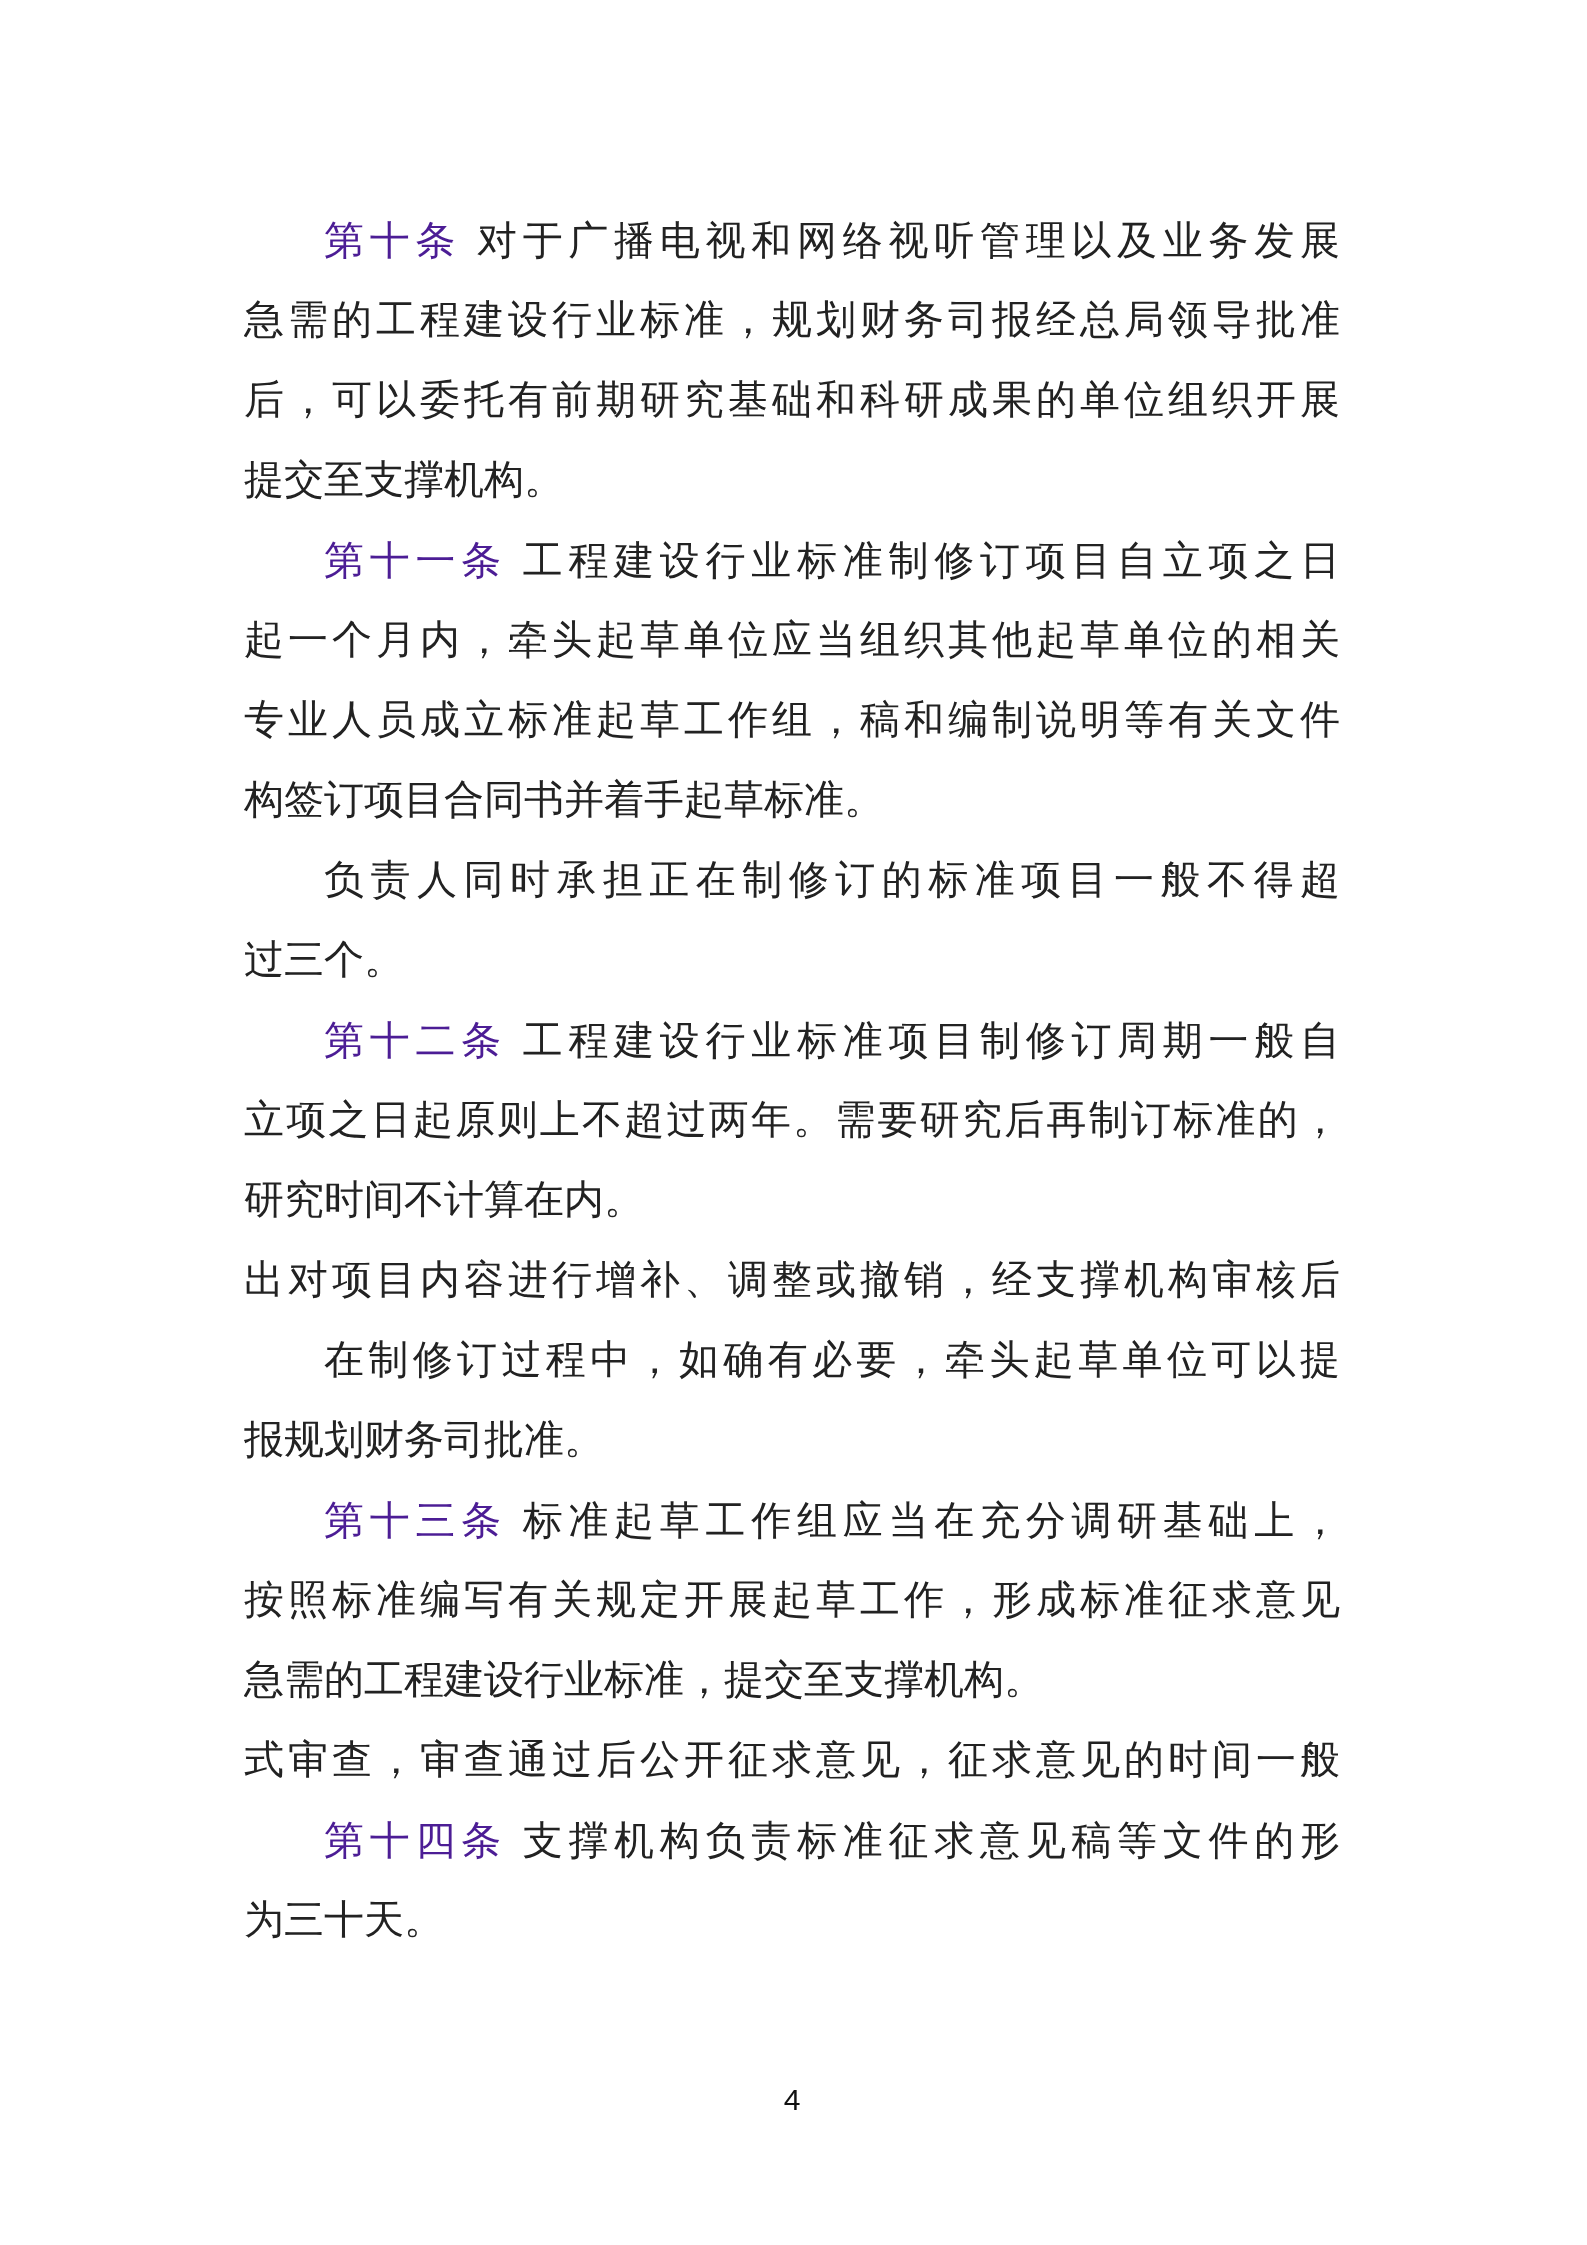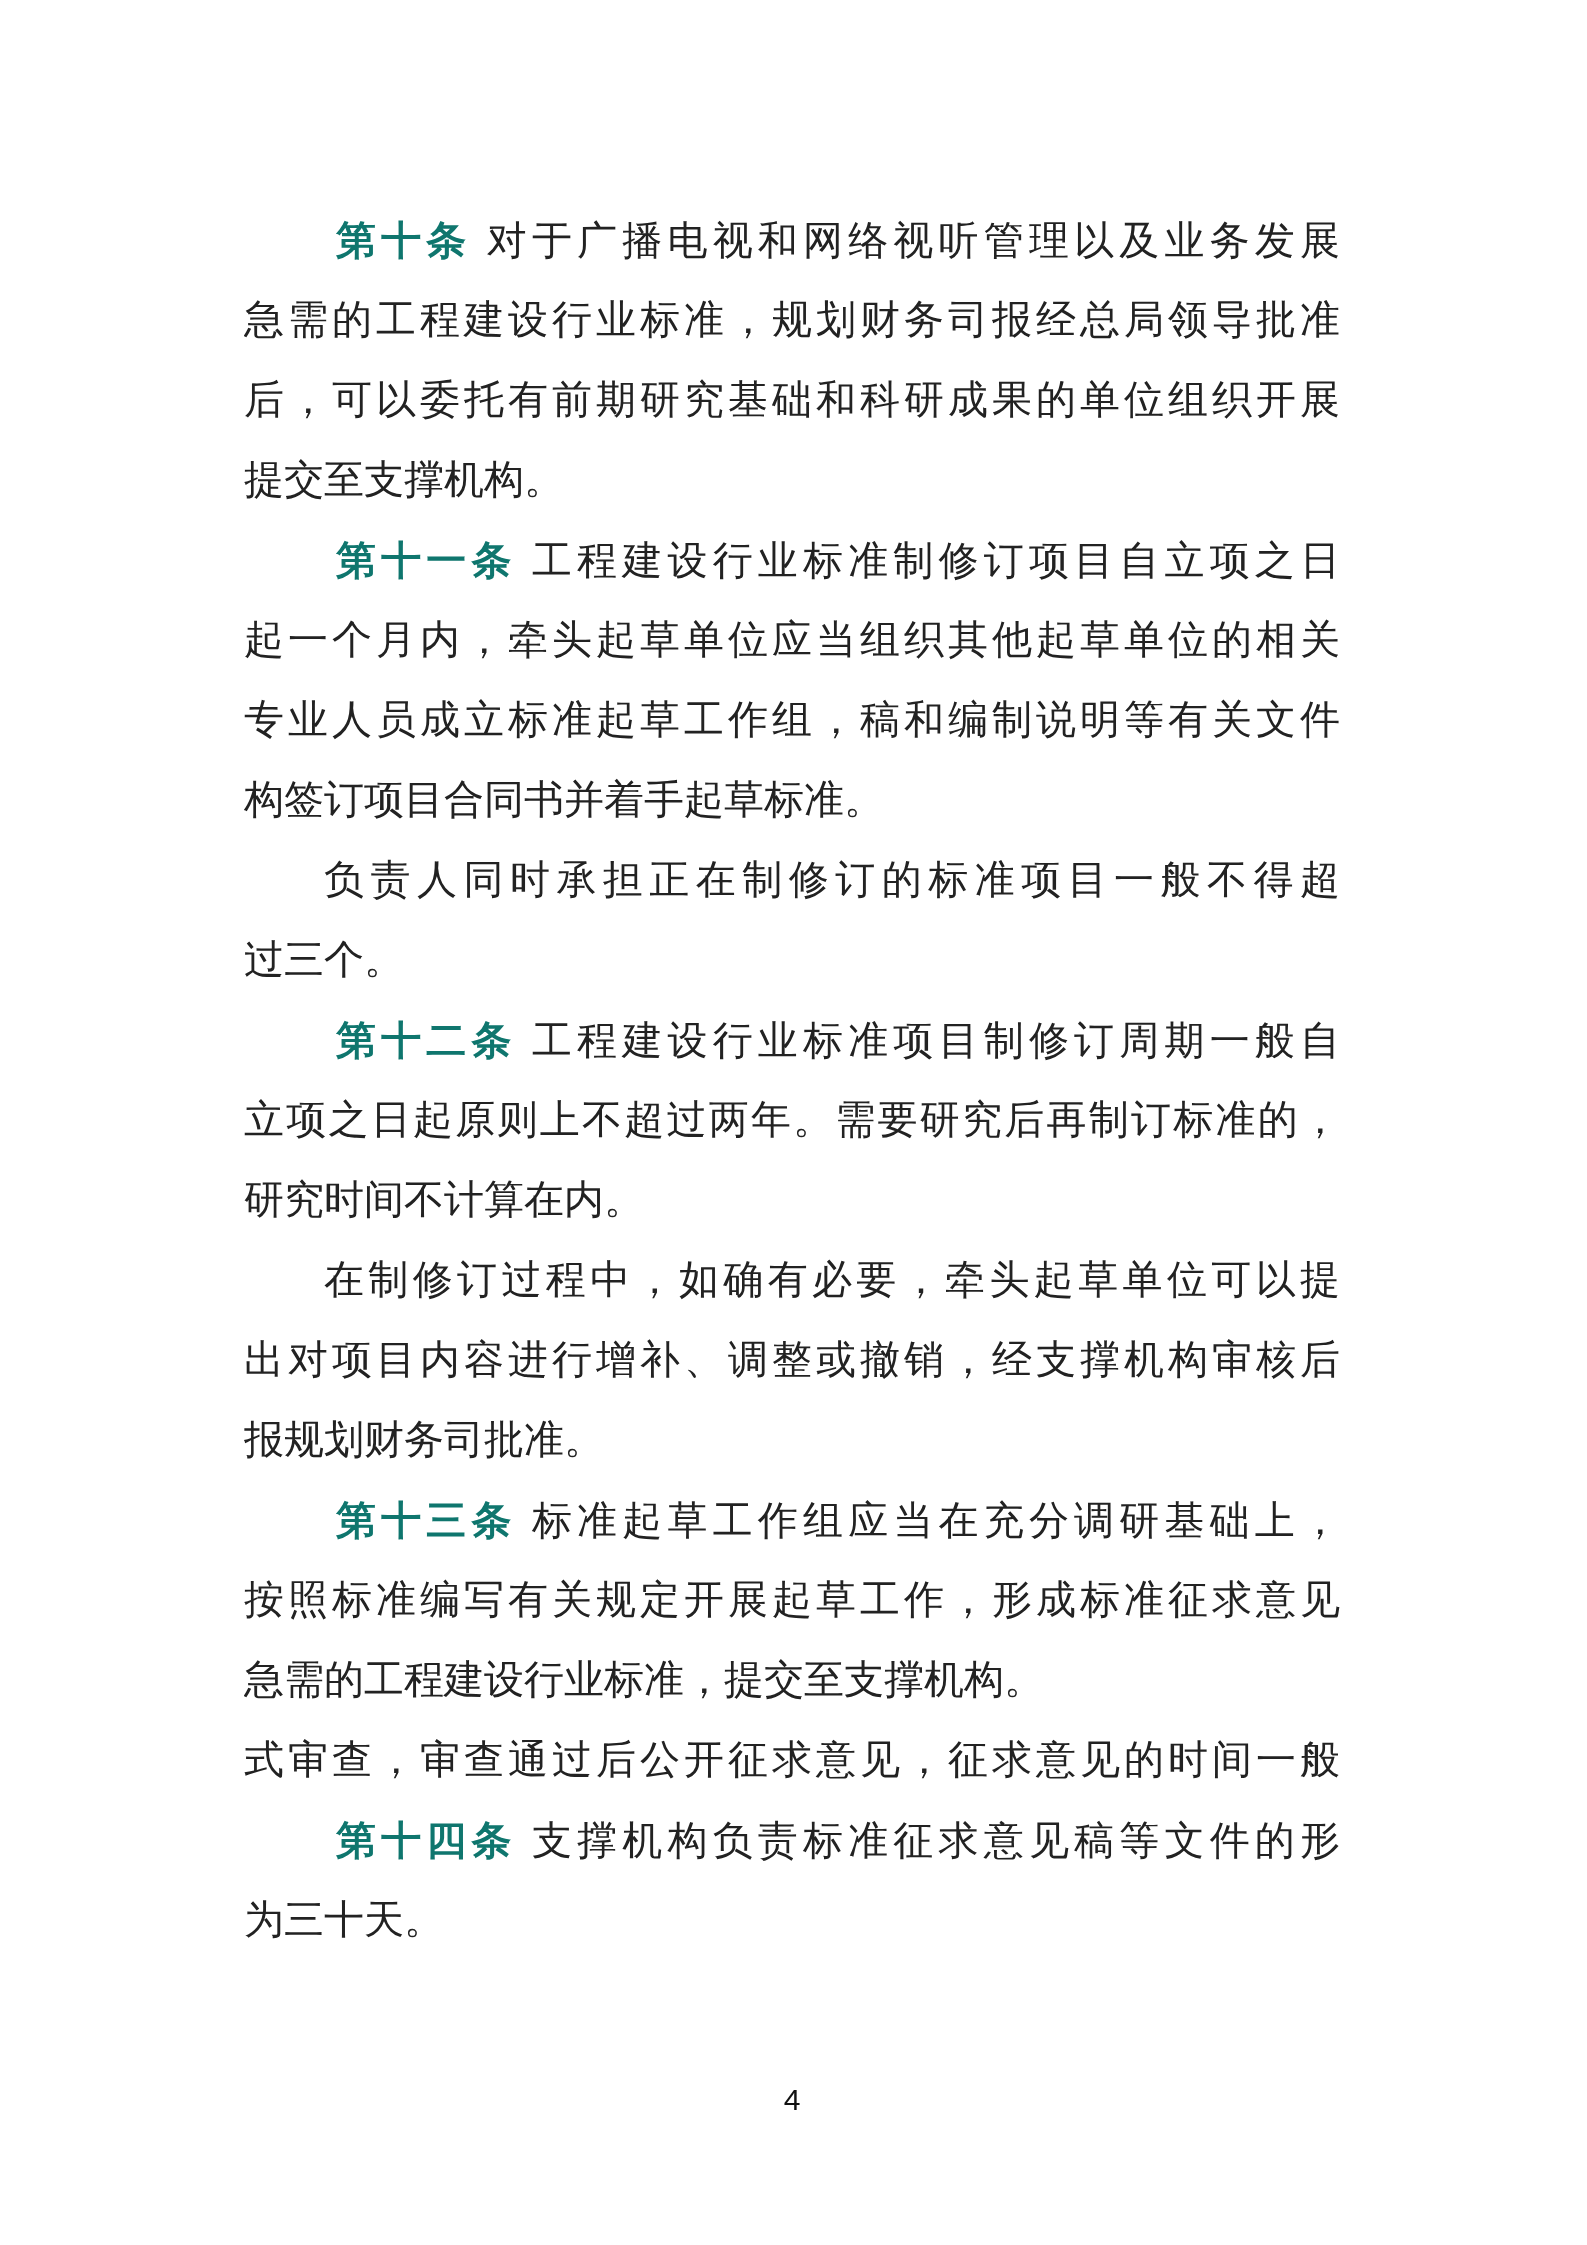--- a/index.html
+++ b/index.html
@@ -38,24 +38,23 @@
     text-justify: inter-character;
     color: #222222;
   }
   .line.first {
     text-indent: 80px; 
   }
   .line.last {
     text-align-last: left; 
   }
   .article {
-    font-weight: 700;
+    font-weight: 400;
     font-family: "Liberation Sans", "DejaVu Sans", sans-serif;
-    color: #0f766e;
-    margin-left: 12px;
+    color: #4c1d95;
   }
   .page-number {
     position: absolute;
     top: 2078px;
     left: 244px;
     width: 1096px;
     height: 44px;
     line-height: 44px;
     text-align: center;
     font-size: 30px;
@@ -83,22 +82,22 @@
       <div class="paragraph">
         <div class="line first">负责人同时承担正在制修订的标准项目一般不得超</div>
         <div class="line last">过三个。</div>
       </div>
       <div class="paragraph">
         <div class="line first"><span class="article">第十二条</span> 工程建设行业标准项目制修订周期一般自</div>
         <div class="line">立项之日起原则上不超过两年。需要研究后再制订标准的，</div>
         <div class="line last">研究时间不计算在内。</div>
       </div>
       <div class="paragraph">
+        <div class="line">出对项目内容进行增补、调整或撤销，经支撑机构审核后</div>
         <div class="line first">在制修订过程中，如确有必要，牵头起草单位可以提</div>
-        <div class="line">出对项目内容进行增补、调整或撤销，经支撑机构审核后</div>
         <div class="line last">报规划财务司批准。</div>
       </div>
       <div class="paragraph">
         <div class="line first"><span class="article">第十三条</span> 标准起草工作组应当在充分调研基础上，</div>
         <div class="line">按照标准编写有关规定开展起草工作，形成标准征求意见</div>
         <div class="line last">急需的工程建设行业标准，提交至支撑机构。</div>
       </div>
       <div class="paragraph">
         <div class="line">式审查，审查通过后公开征求意见，征求意见的时间一般</div>
         <div class="line first"><span class="article">第十四条</span> 支撑机构负责标准征求意见稿等文件的形</div>

